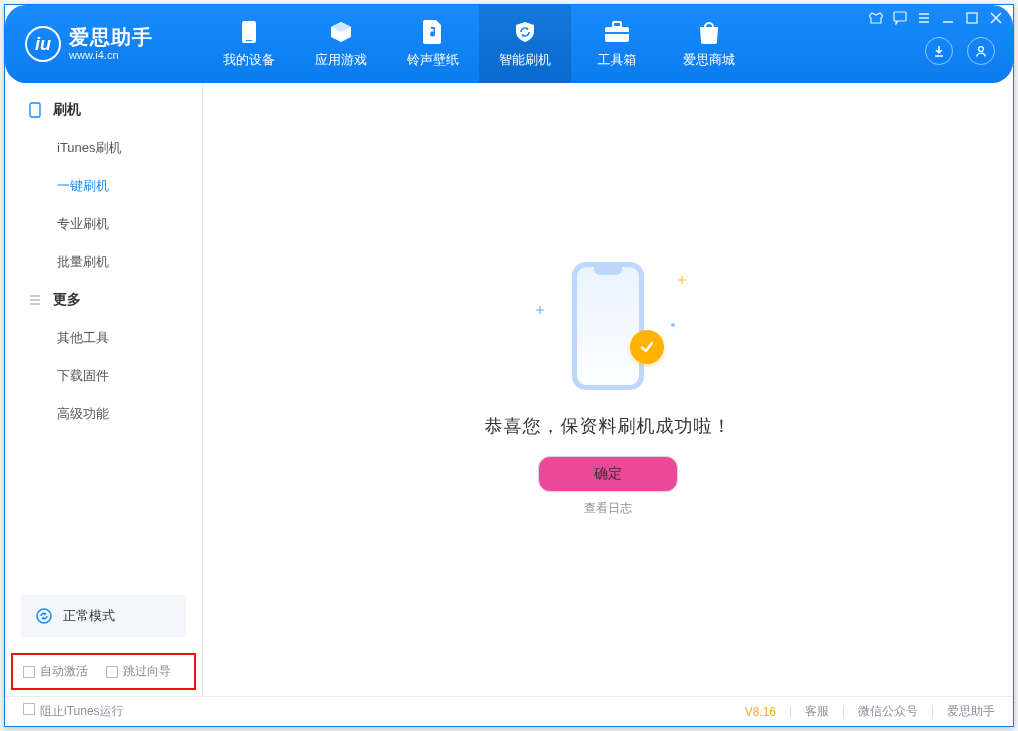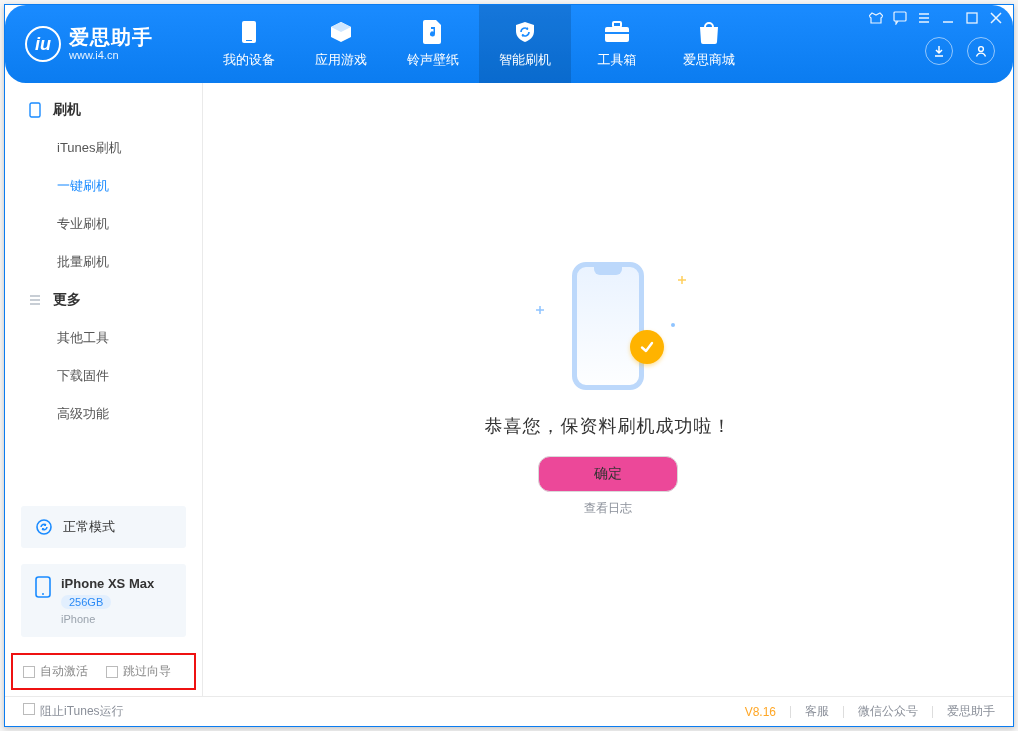--- a/index.html
+++ b/index.html
@@ -221,33 +221,20 @@
         <span>
           <svg width="18" height="18" viewBox="0 0 18 18">
               <circle cx="9" cy="9" r="7" fill="none" stroke="#1a8bff" stroke-width="1.6"></circle>
               <path d="M6 9a3 3 0 0 1 5-2M12 9a3 3 0 0 1-5 2" stroke="#1a8bff" stroke-width="1.5" fill="none"></path>
               <path d="M11 5.5V8H8.5M7 12.5V10h2.5" fill="#1a8bff"></path>
             </svg>
         </span>
         <span>正常模式</span>
       </div>
 
-      <div class="dev-box device">
-        <span>
-          <svg width="16" height="22" viewBox="0 0 16 22">
-              <rect x="1" y="1" width="14" height="20" rx="2.5" fill="none" stroke="#1a8bff" stroke-width="1.6"></rect>
-              <circle cx="8" cy="18" r="1" fill="#1a8bff"></circle>
-            </svg>
-        </span>
-        <span class="dev-main">
-          <span>iPhone XS Max</span>
-          <span class="chip">256GB</span>
-          <span class="dev-type">iPhone</span>
-        </span>
-      </div>
 
       <div class="chk-row">
         <label class="chk">
           <span class="chk-box"></span>
           <span>自动激活</span>
         </label>
         <label class="chk">
           <span class="chk-box"></span>
           <span>跳过向导</span>
         </label>

